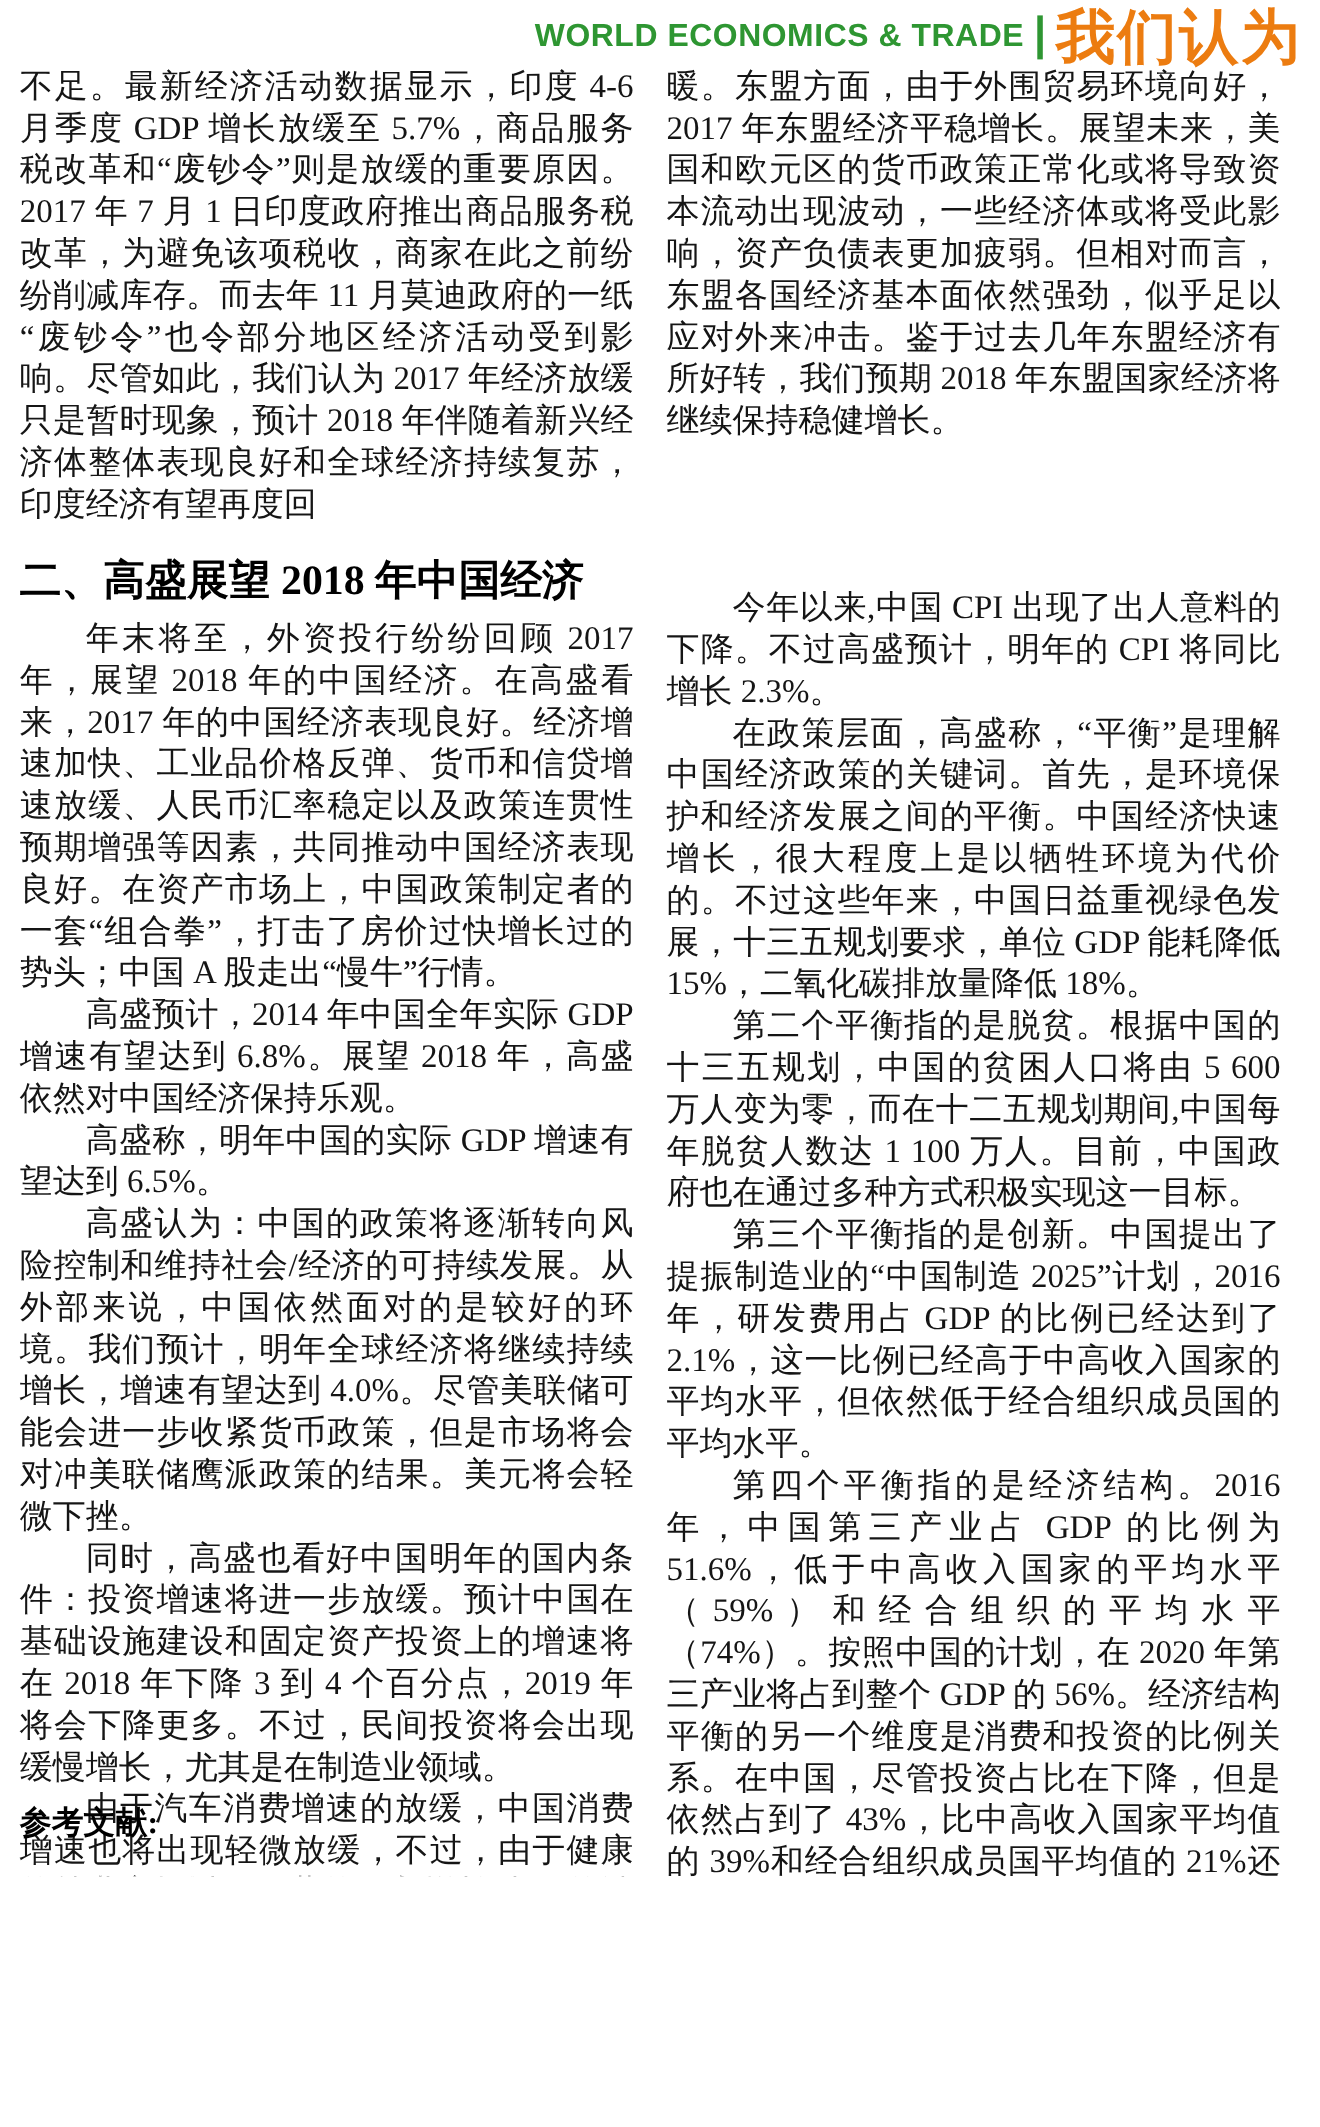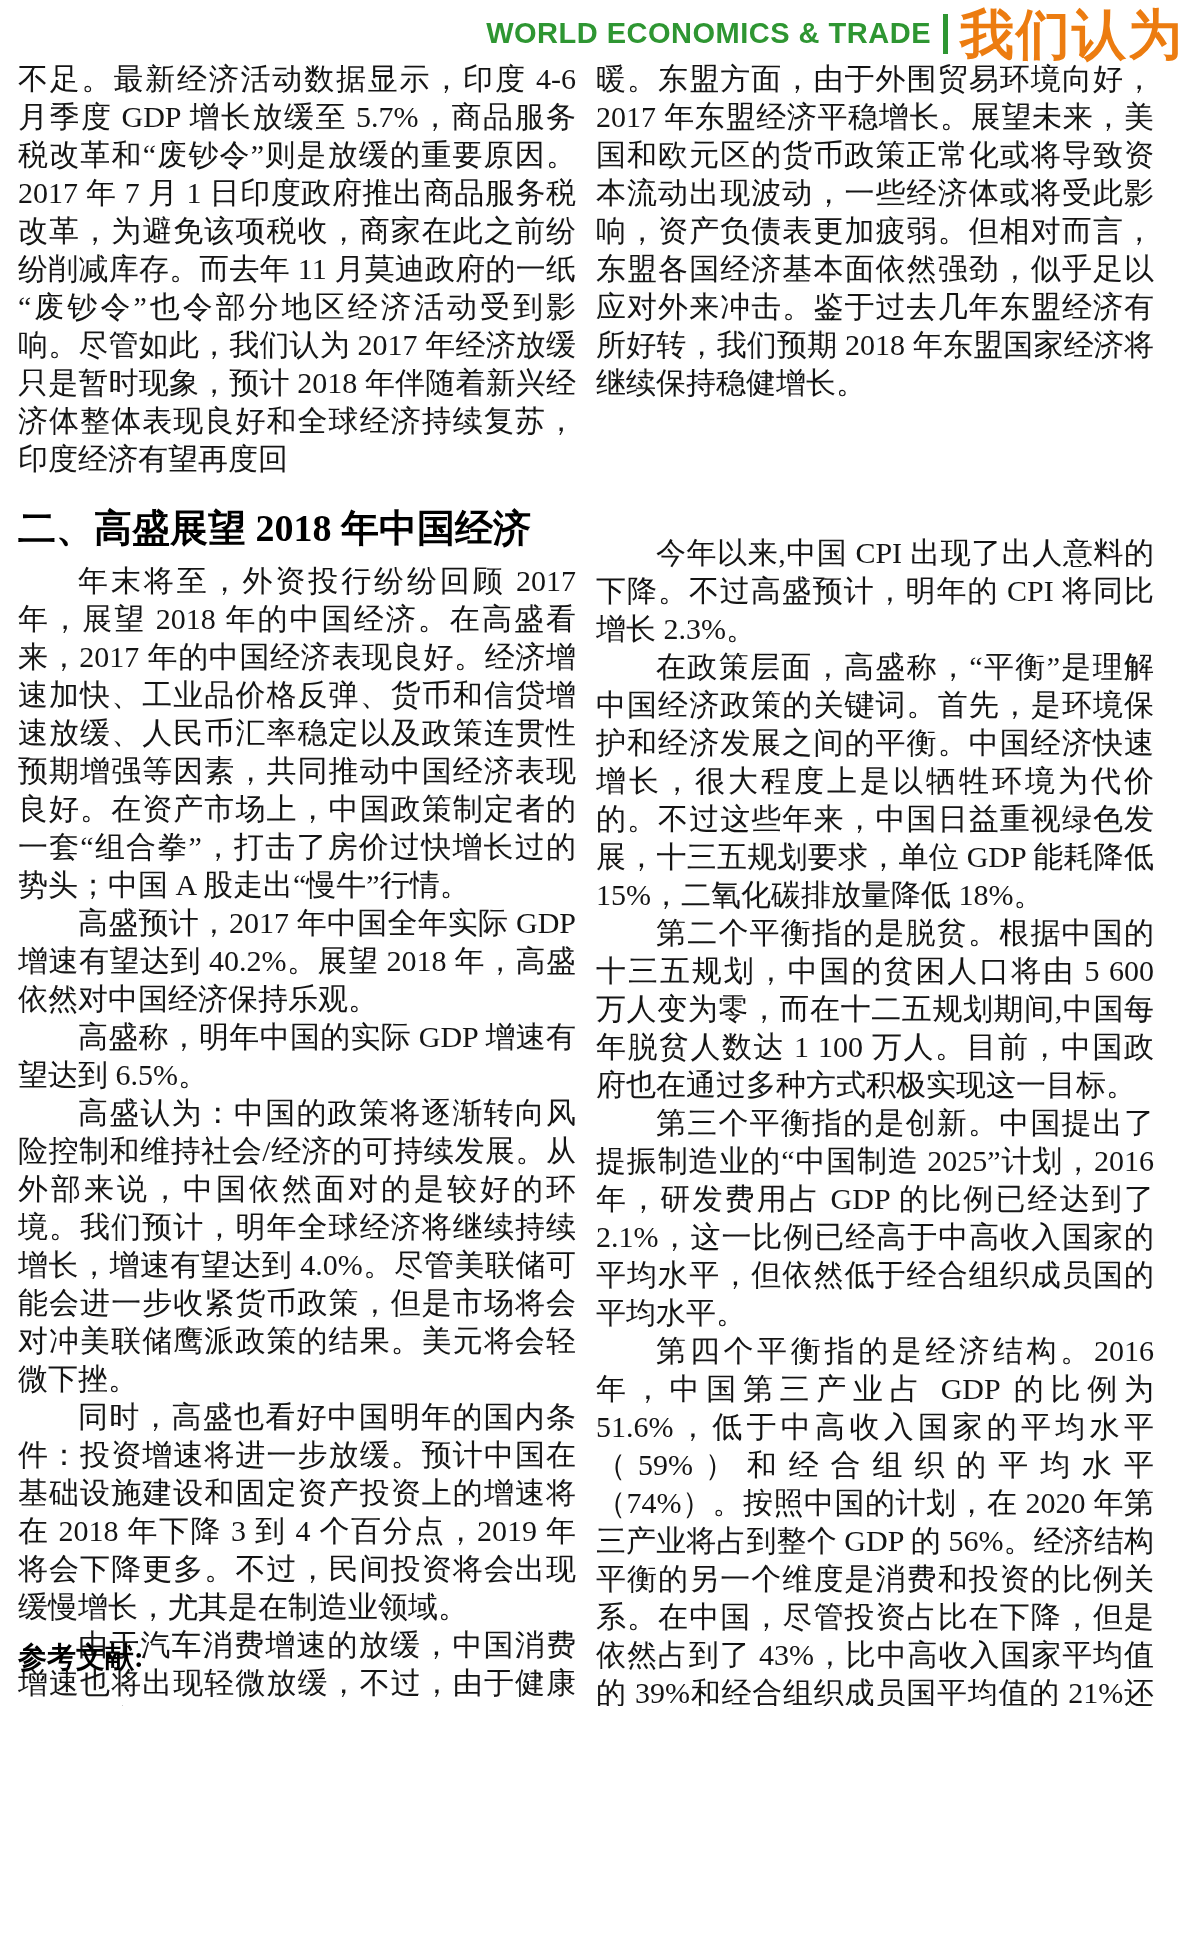--- a/index.html
+++ b/index.html
@@ -47,21 +47,21 @@
     letter-spacing:2px;
     color:var(--orange);
   }
   
   .content{
     position:absolute;
     top:60px;
     left:18px;
     width:1146px;
     display:flex;
-    gap:20px;
+    gap:30px;
   }
   .col{
     width:558px;
     flex:0 0 558px;
   }
   .col p{
     margin:0;
     font-size:30px;
     line-height:38px;
     text-align:justify;
@@ -127,21 +127,21 @@
     <span class="header-sep"></span>
     <span class="journal-cn">我们认为</span>
   </div>
 
   <div class="content">
 
     <div class="col">
       <p>不足。最新经济活动数据显示，印度 4-6 月季度 GDP 增长放缓至 5.7%，商品服务税改革和“废钞令”则是放缓的重要原因。2017 年 7 月 1 日印度政府推出商品服务税改革，为避免该项税收，商家在此之前纷纷削减库存。而去年 11 月莫迪政府的一纸“废钞令”也令部分地区经济活动受到影响。尽管如此，我们认为 2017 年经济放缓只是暂时现象，预计 2018 年伴随着新兴经济体整体表现良好和全球经济持续复苏，印度经济有望再度回</p>
       <h2 class="section-heading">二、高盛展望 2018 年中国经济</h2>
       <p class="para-indent">年末将至，外资投行纷纷回顾 2017 年，展望 2018 年的中国经济。在高盛看来，2017 年的中国经济表现良好。经济增速加快、工业品价格反弹、货币和信贷增速放缓、人民币汇率稳定以及政策连贯性预期增强等因素，共同推动中国经济表现良好。在资产市场上，中国政策制定者的一套“组合拳”，打击了房价过快增长过的势头；中国 A 股走出“慢牛”行情。</p>
-      <p class="para-indent">高盛预计，2017 年中国全年实际 GDP 增速有望达到 40.2%。展望 2018 年，高盛依然对中国经济保持乐观。</p>
+      <p class="para-indent">高盛预计，2014 年中国全年实际 GDP 增速有望达到 6.8%。展望 2018 年，高盛依然对中国经济保持乐观。</p>
       <p class="para-indent">高盛称，明年中国的实际 GDP 增速有望达到 6.5%。</p>
       <p class="para-indent">高盛认为：中国的政策将逐渐转向风险控制和维持社会/经济的可持续发展。从外部来说，中国依然面对的是较好的环境。我们预计，明年全球经济将继续持续增长，增速有望达到 4.0%。尽管美联储可能会进一步收紧货币政策，但是市场将会对冲美联储鹰派政策的结果。美元将会轻微下挫。</p>
       <p class="para-indent">同时，高盛也看好中国明年的国内条件：投资增速将进一步放缓。预计中国在基础设施建设和固定资产投资上的增速将在 2018 年下降 3 到 4 个百分点，2019 年将会下降更多。不过，民间投资将会出现缓慢增长，尤其是在制造业领域。</p>
       <p class="para-indent">由于汽车消费增速的放缓，中国消费增速也将出现轻微放缓，不过，由于健康的就业市场以及显著的收入增长,中国的消费依然会以每年 51%以上的速度增长。</p>
     </div>
 
     <div class="col">
       <p>暖。东盟方面，由于外围贸易环境向好，2017 年东盟经济平稳增长。展望未来，美国和欧元区的货币政策正常化或将导致资本流动出现波动，一些经济体或将受此影响，资产负债表更加疲弱。但相对而言，东盟各国经济基本面依然强劲，似乎足以应对外来冲击。鉴于过去几年东盟经济有所好转，我们预期 2018 年东盟国家经济将继续保持稳健增长。</p>
       <div class="col-gap"></div>
       <p class="para-indent">今年以来,中国 CPI 出现了出人意料的下降。不过高盛预计，明年的 CPI 将同比增长 2.3%。</p>

